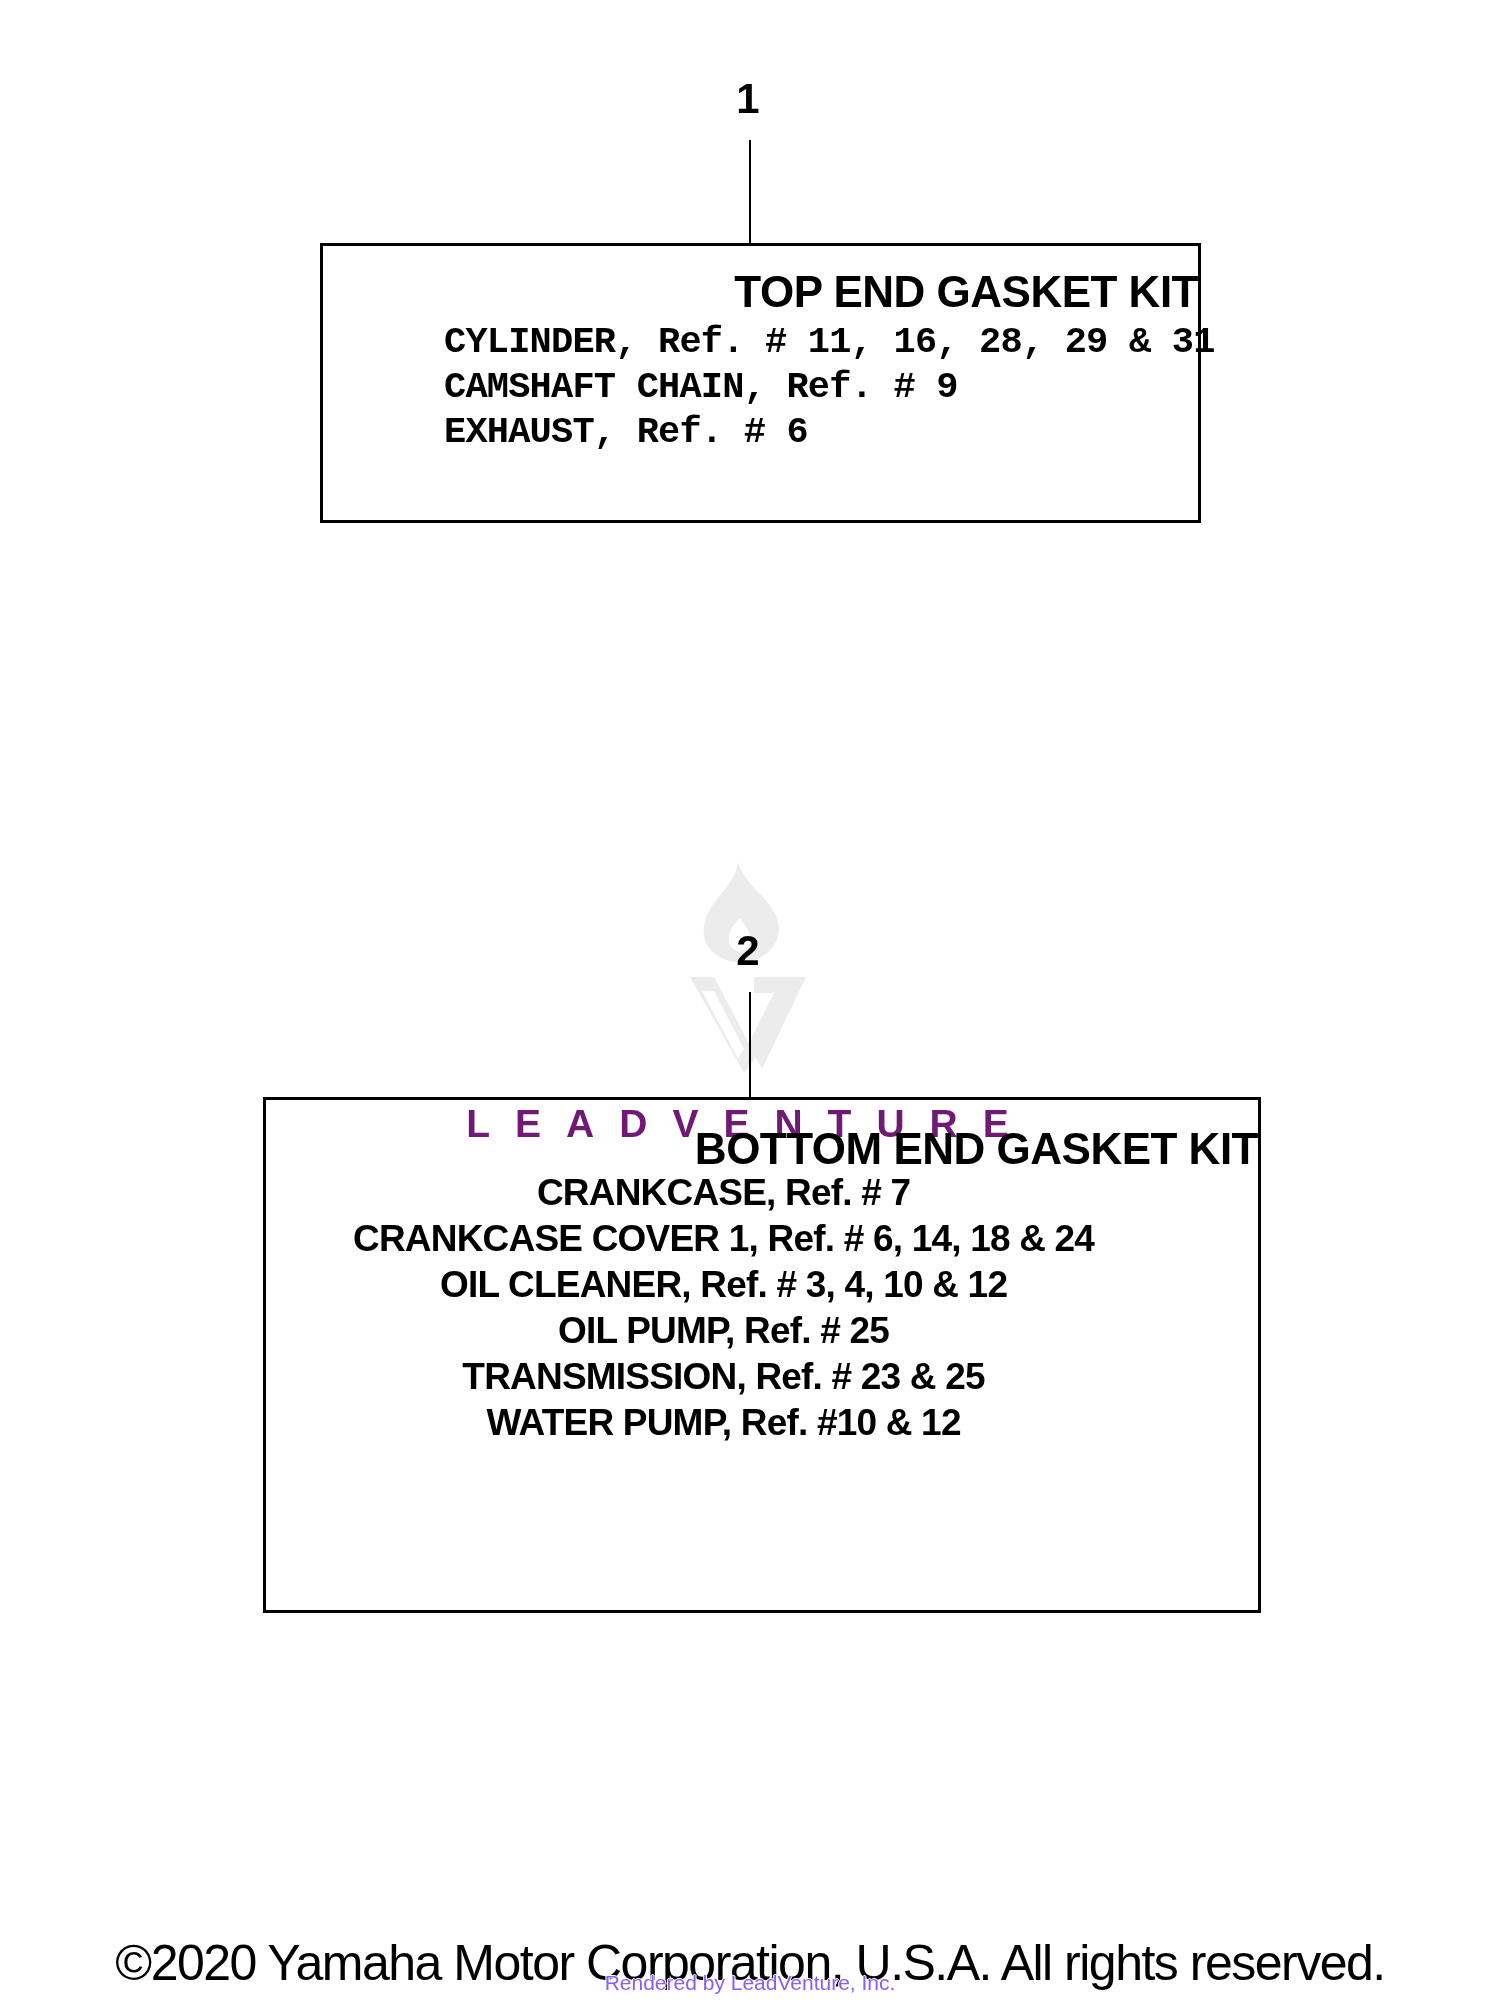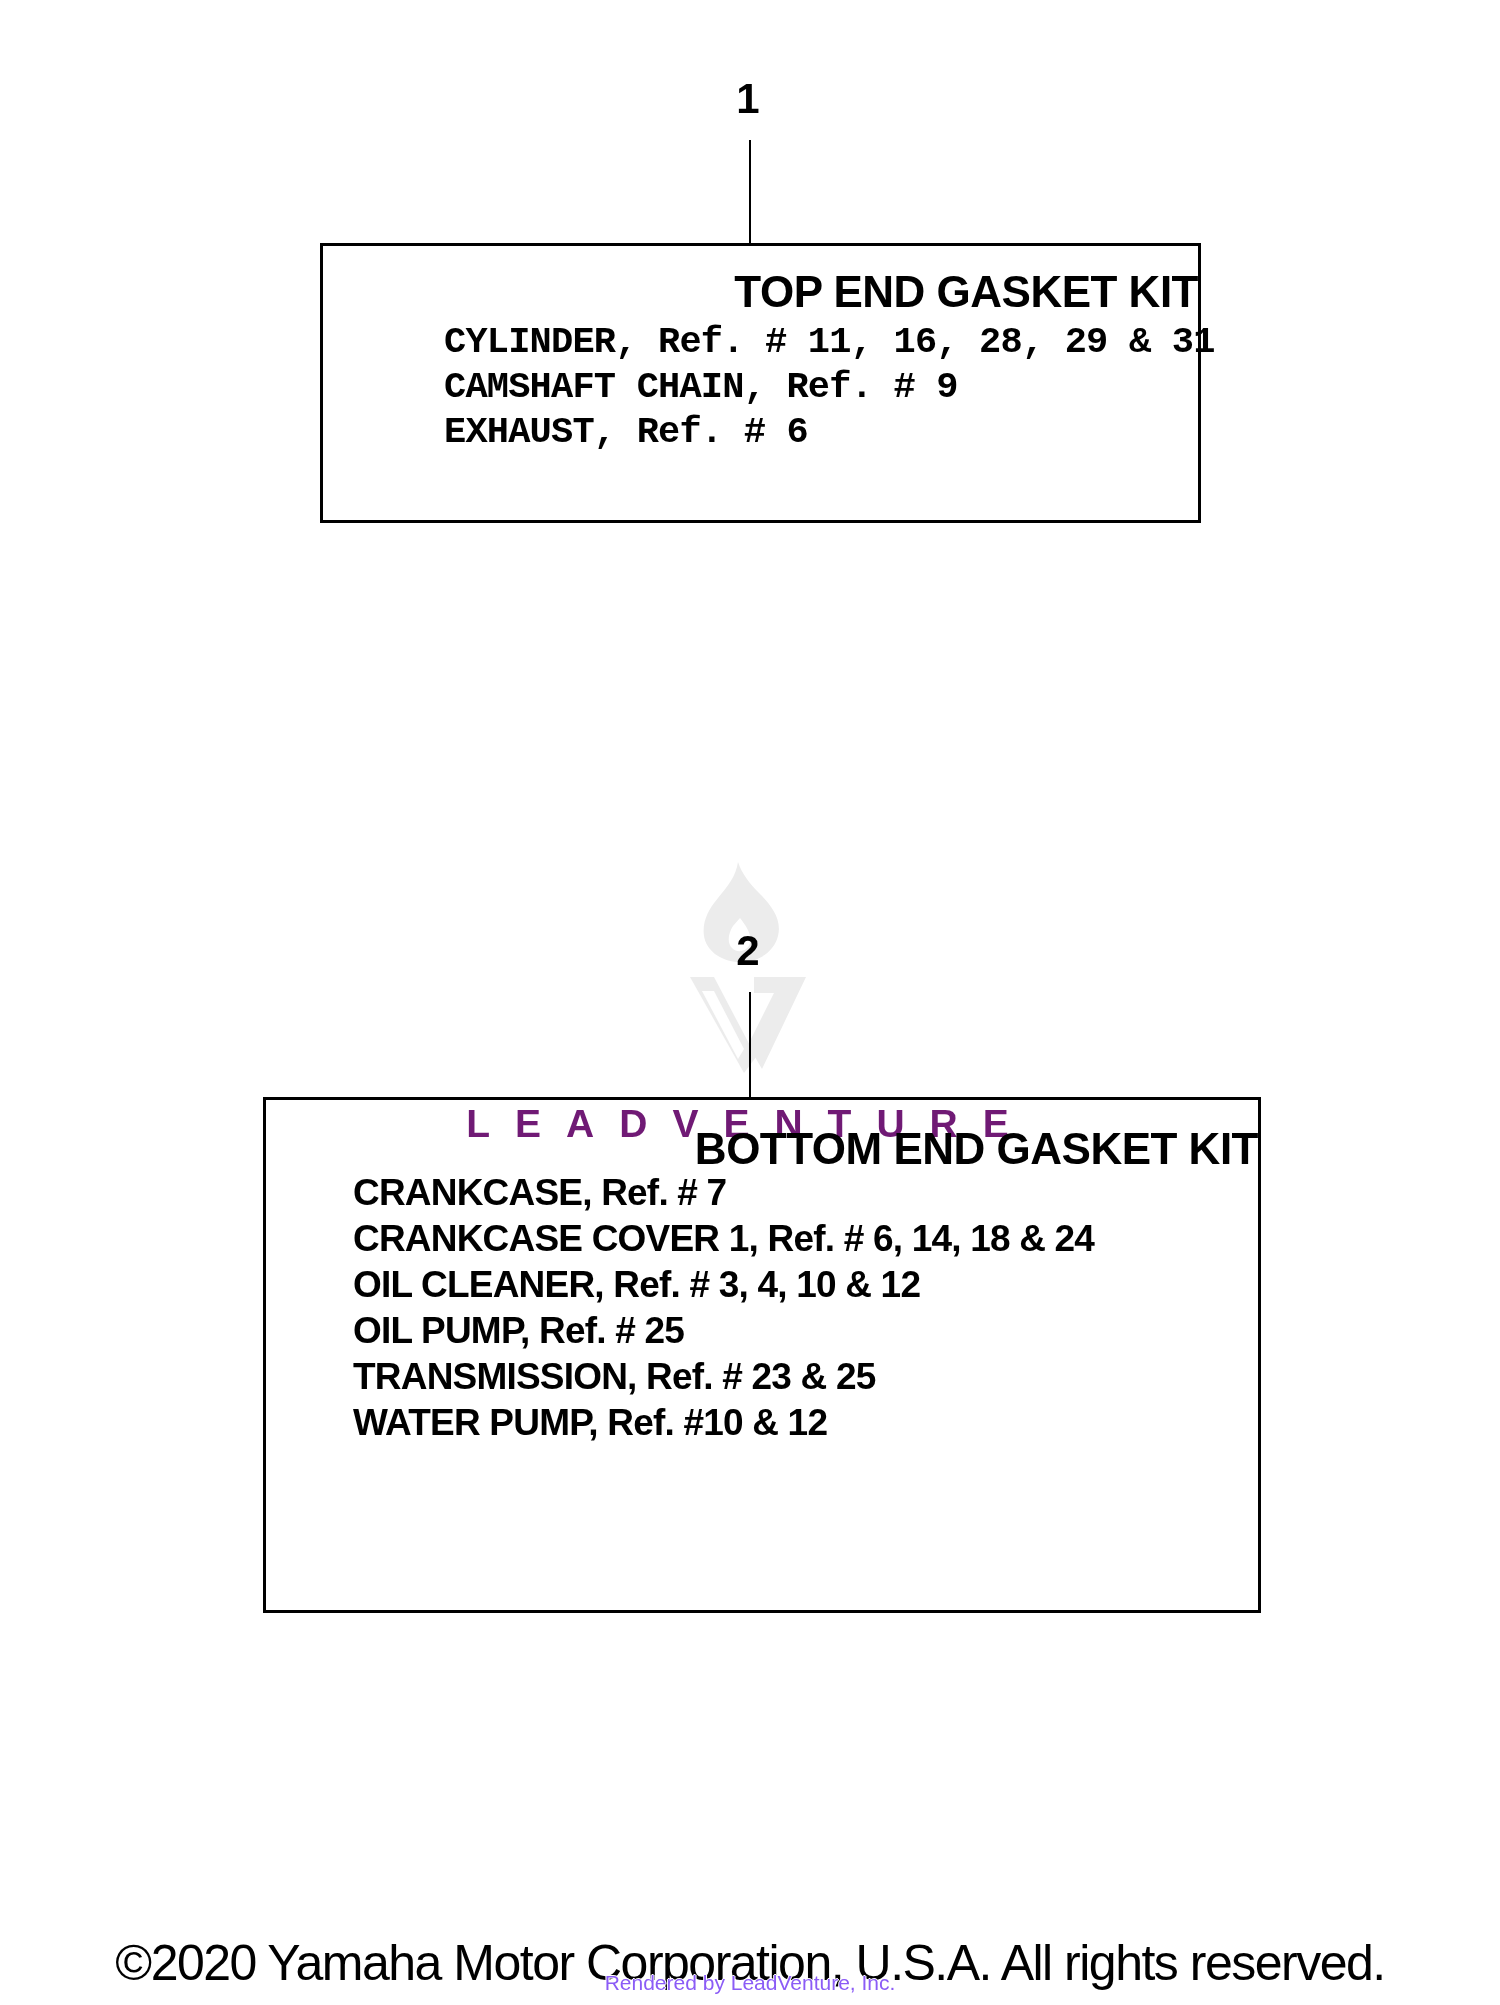--- a/index.html
+++ b/index.html
@@ -39,21 +39,21 @@
   #kit-box-2{left:263px;top:1097px;width:998px;height:516px;}
   .kit-title{
     position:absolute;left:0;right:0;text-align:right;
     font-size:44px;font-weight:bold;line-height:1;letter-spacing:-0.5px;
     white-space:nowrap;
   }
   #kit-box-1 .kit-title{top:24px;}
   #kit-box-2 .kit-title{top:27px;}
   .kit-list{position:absolute;font-weight:bold;font-size:37px;letter-spacing:-0.8px;white-space:nowrap;}
   #kit-box-1 .kit-list{left:121px;top:74px;line-height:45px;font-family:Liberation Mono, monospace;}
-  #kit-box-2 .kit-list{left:87px;top:70px;line-height:46px;}
+  #kit-box-2 .kit-list{left:87px;top:70px;line-height:46px;text-align:center;}
   
   #copyright{
     position:absolute;z-index:1;left:0;right:0;top:1938px;
     text-align:center;font-size:50px;letter-spacing:-1.5px;
     white-space:nowrap;line-height:1;
   }
   #rendered-by{
     position:absolute;z-index:2;left:0;right:0;top:1972px;
     text-align:center;font-size:21px;color:#8b5cf6;line-height:1;
     text-shadow:-1px 0 0 #fff,1px 0 0 #fff,0 -1px 0 #fff,0 1px 0 #fff;

